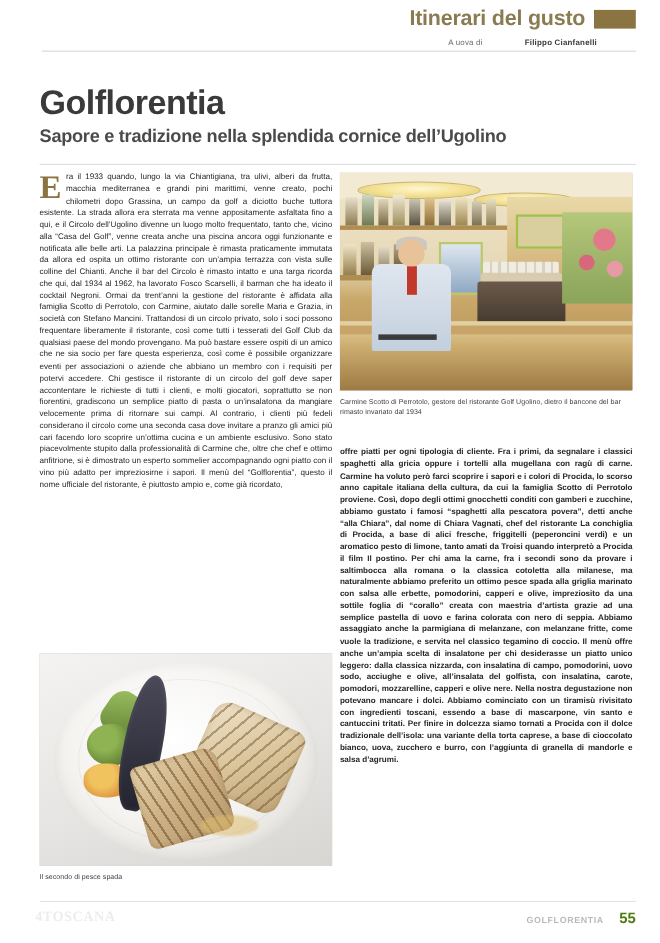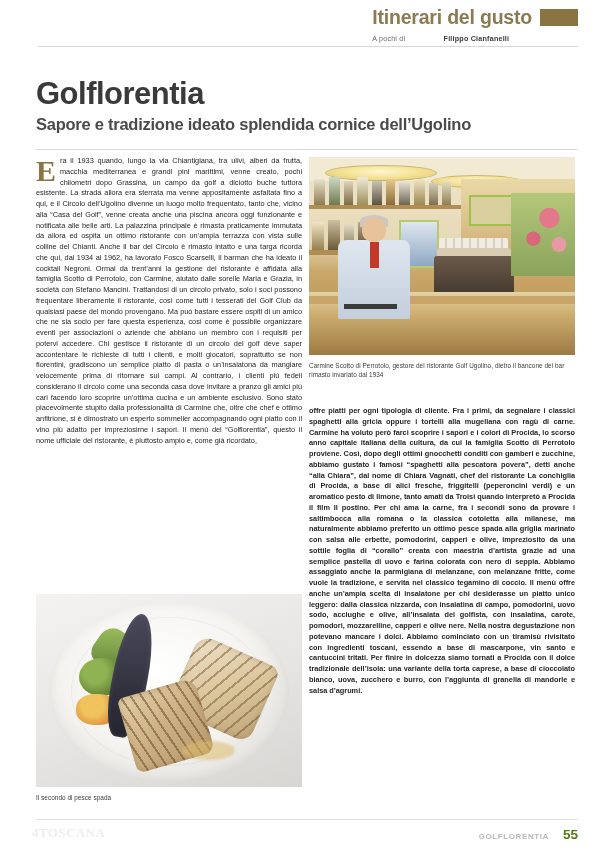--- a/index.html
+++ b/index.html
@@ -23,21 +23,21 @@
   }
 
   
   .masthead {
     position: absolute;
     top: 8px;
     right: 22px;
     text-align: right;
     display: flex;
     flex-direction: column;
-    align-items: flex-start;
+    align-items: center;
   }
   .masthead-row {
     display: flex;
     align-items: center;
     gap: 8px;
   }
   .kicker {
     font-size: 19.5px;
     font-weight: bold;
     color: #8a7b52;
@@ -230,27 +230,27 @@
 </head>
 <body>
 
 <div class="page">
 
   <div class="masthead">
     <div class="masthead-row">
       <div class="kicker">Itinerari del gusto</div>
       <div class="kicker-block"></div>
     </div>
-    <div class="curator"><span>A pochi di </span><b>Filippo Cianfanelli</b></div>
+    <div class="curator"><span>A uova di </span><b>Filippo Cianfanelli</b></div>
   </div>
 
   <div class="rule-top"></div>
 
   <h1 class="headline">Golflorentia</h1>
-  <h2 class="subhead">Sapore e tradizione ideato splendida cornice dell’Ugolino</h2>
+  <h2 class="subhead">Sapore e tradizione nella splendida cornice dell’Ugolino</h2>
   <div class="rule-byline"></div>
 
   <div class="col col-left">
     <p class="dropcap">Era il 1933 quando, lungo la via Chiantigiana, tra ulivi, alberi da frutta, macchia mediterranea e grandi pini marittimi, venne creato, pochi chilometri dopo Grassina, un campo da golf a diciotto buche tuttora esistente.  La strada allora era sterrata ma venne appositamente asfaltata fino a qui, e il Circolo dell’Ugolino divenne un luogo molto frequentato, tanto che, vicino alla “Casa del Golf”, venne creata anche una piscina ancora oggi funzionante e notificata alle belle arti. La palazzina principale è rimasta praticamente immutata da allora ed ospita un ottimo ristorante con un’ampia terrazza con vista sulle colline del Chianti. Anche il bar del Circolo è rimasto intatto e una targa ricorda che qui, dal 1934 al 1962, ha lavorato Fosco Scarselli, il barman che ha ideato il cocktail Negroni. Ormai da trent’anni la gestione del ristorante è affidata alla famiglia Scotto di Perrotolo, con Carmine, aiutato dalle sorelle Maria e Grazia, in società con Stefano Mancini.  Trattandosi di un circolo privato, solo i soci possono frequentare liberamente il ristorante, così come tutti i tesserati del Golf Club da qualsiasi paese del mondo provengano. Ma può bastare essere ospiti di un amico che ne sia socio per fare questa esperienza, così come è possibile organizzare eventi per associazioni o aziende che abbiano un membro con i requisiti per potervi accedere. Chi gestisce il ristorante di un circolo del golf deve saper accontentare le richieste di tutti i clienti, e molti giocatori, soprattutto se non fiorentini, gradiscono un semplice piatto di pasta o un’insalatona da mangiare velocemente prima di ritornare sui campi. Al contrario, i clienti più fedeli considerano il circolo come una seconda casa dove invitare a pranzo gli amici più cari facendo loro scoprire un’ottima cucina e un ambiente esclusivo. Sono stato piacevolmente stupito dalla professionalità di Carmine che, oltre che chef e ottimo anfitrione, si è dimostrato un esperto sommelier accompagnando ogni piatto con il vino più adatto per impreziosirne i sapori. Il menù del “Golflorentia”, questo il nome ufficiale del ristorante, è piuttosto ampio e, come già ricordato,</p>
   </div>
 
   <div class="col col-right">
     <p>offre piatti per ogni tipologia di cliente. Fra i primi, da segnalare i classici spaghetti alla gricia oppure i tortelli alla mugellana con ragù di carne. Carmine ha voluto però farci scoprire i sapori e i colori di Procida, lo scorso anno capitale italiana della cultura, da cui la famiglia Scotto di Perrotolo proviene. Così, dopo degli ottimi gnocchetti conditi con gamberi e zucchine, abbiamo gustato i famosi “spaghetti alla pescatora povera”, detti anche “alla Chiara”, dal nome di Chiara Vagnati, chef del ristorante La conchiglia di Procida, a base di alici fresche, friggitelli (peperoncini verdi) e un aromatico pesto di limone, tanto amati da Troisi quando interpretò a Procida il film Il postino.  Per chi ama la carne, fra i secondi sono da provare i saltimbocca alla romana o la classica cotoletta alla milanese, ma naturalmente abbiamo preferito un ottimo pesce spada alla griglia marinato con salsa alle erbette, pomodorini, capperi e olive, impreziosito da una sottile foglia di “corallo” creata con maestria d’artista grazie ad una semplice pastella di uovo e farina colorata con nero di seppia. Abbiamo assaggiato anche la parmigiana di melanzane, con melanzane fritte, come vuole la tradizione, e servita nel classico tegamino di coccio. Il menù offre anche un’ampia scelta di insalatone per chi desiderasse un piatto unico leggero: dalla classica nizzarda, con insalatina di campo, pomodorini, uovo sodo, acciughe e olive, all’insalata del golfista, con insalatina, carote, pomodori, mozzarelline, capperi e olive nere. Nella nostra degustazione non potevano mancare i dolci. Abbiamo cominciato con un tiramisù rivisitato con ingredienti toscani, essendo a base di mascarpone, vin santo e cantuccini tritati. Per finire in dolcezza siamo tornati a Procida con il dolce tradizionale dell’isola: una variante della torta caprese, a base di cioccolato bianco, uova, zucchero e burro, con l’aggiunta di granella di mandorle e salsa d’agrumi.</p>
   </div>
 

